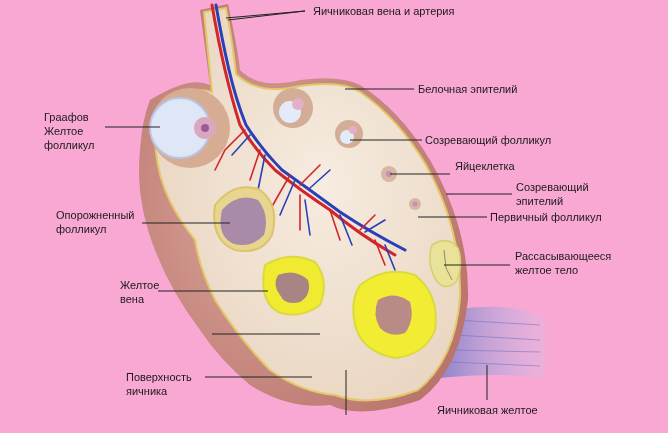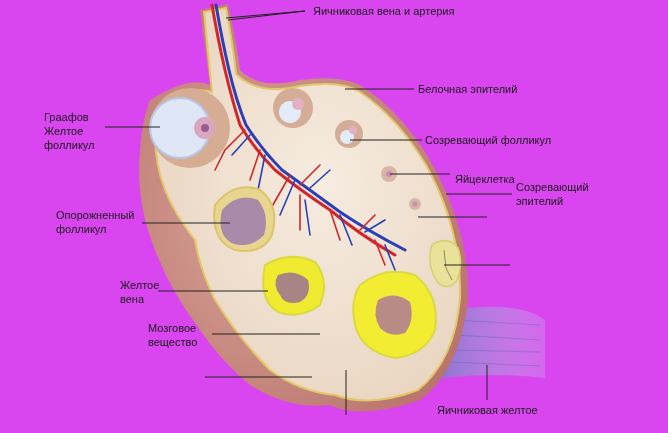--- a/index.html
+++ b/index.html
@@ -1,16 +1,16 @@
 <!DOCTYPE html>
 <html><head>
 <meta charset="utf-8">
 <style>
   html, body { margin:0; padding:0; background:#ffffff; }
-  #stage { position:relative; width:668px; height:433px; overflow:hidden; background:#d946ef; font-family:"Liberation Sans", sans-serif; }
+  #stage { position:relative; width:668px; height:433px; overflow:hidden; background:#f9a8d4; font-family:"Liberation Sans", sans-serif; }
   #art { position:absolute; left:0; top:0; }
   .lbl { position:absolute; font-size:11px; line-height:14px; color:#1a1a1a; white-space:nowrap; }
   .lbl .l2 { display:block; }
 </style>
 </head>
 <body>
 
 <div id="stage">
   <svg id="art" width="668" height="433" viewBox="0 0 668 433">
     <defs>
@@ -106,31 +106,36 @@
   </svg>
 
   <div class="lbl" style="left:313px;top:4px">Яичниковая вена и артерия</div>
   <div class="lbl" style="left:418px;top:82px">Белочная эпителий</div>
   <div class="lbl" style="left:44px;top:110px">
     <span class="l2">Граафов</span>
     <span class="l2">Желтое</span>
     <span class="l2">фолликул</span>
   </div>
   <div class="lbl" style="left:425px;top:133px">Созревающий фолликул</div>
-  <div class="lbl" style="left:455px;top:172px">Яйцеклетка</div>
+  <div class="lbl" style="left:455px;top:159px">Яйцеклетка</div>
   <div class="lbl" style="left:516px;top:180px">
     <span class="l2">Созревающий</span>
     <span class="l2">эпителий</span>
   </div>
   <div class="lbl" style="left:56px;top:208px">
     <span class="l2">Опорожненный</span>
     <span class="l2">фолликул</span>
   </div>
+  <div class="lbl" style="left:490px;top:210px">Первичный фолликул</div>
+  <div class="lbl" style="left:515px;top:249px">
+    <span class="l2">Рассасывающееся</span>
+    <span class="l2">желтое тело</span>
+  </div>
   <div class="lbl" style="left:120px;top:278px">
     <span class="l2">Желтое</span>
     <span class="l2">вена</span>
   </div>
-  <div class="lbl" style="left:148px;top:321px">
-    <span class="l2">Мозговое</span>
-    <span class="l2">вещество</span>
+  <div class="lbl" style="left:126px;top:370px">
+    <span class="l2">Поверхность</span>
+    <span class="l2">яичника</span>
   </div>
   <div class="lbl" style="left:437px;top:403px">Яичниковая желтое</div>
 </div>
 
 </body></html>

